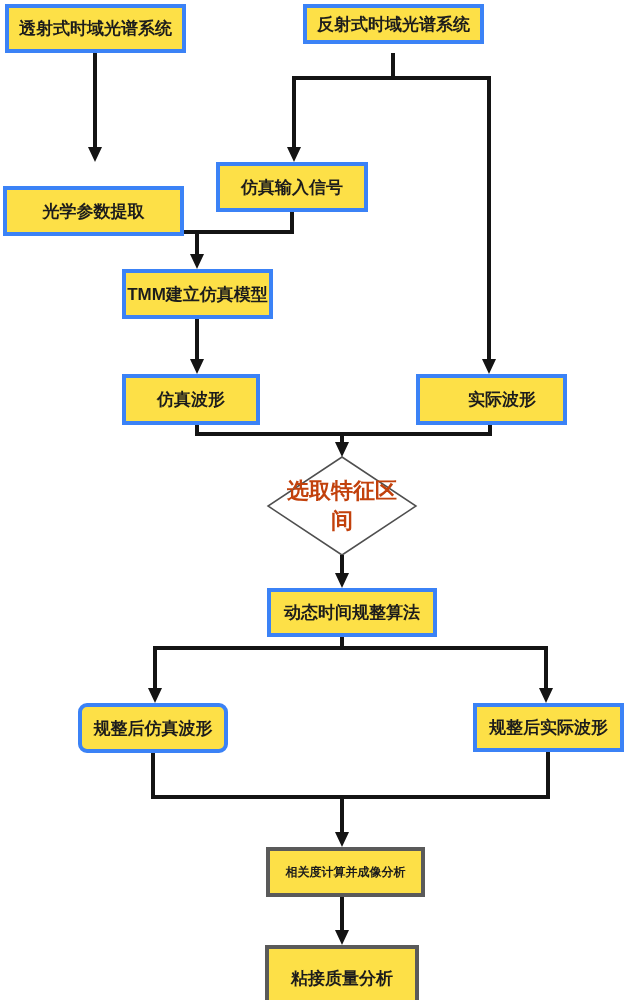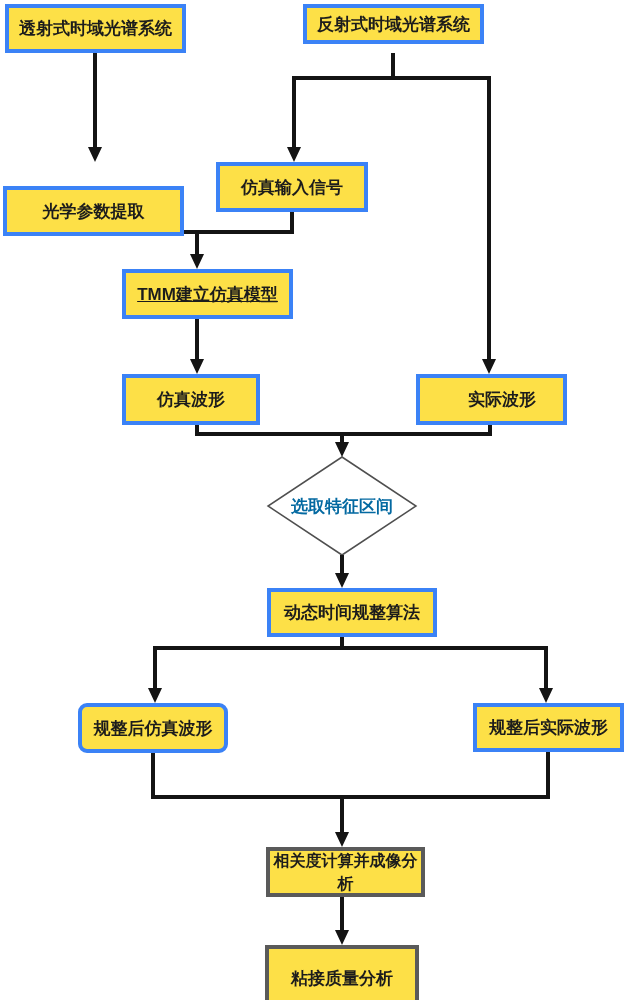--- a/index.html
+++ b/index.html
@@ -37,28 +37,28 @@
     line-height: 23px;
   }
   .node.light-border { border-color: #5a5a5a; }
   .diamond-label {
     position: absolute;
     box-sizing: border-box;
     display: flex;
     align-items: center;
     justify-content: center;
     text-align: center;
-    font-size: 17px;
+    font-size: 22px;
     font-weight: bold;
-    color: #0369a1;
+    color: #c2410c;
     background: transparent;
     border: none;
   }
   .wrap-box {
-    font-size: 16px;
+    font-size: 12px;
     padding: 0 2px;
     line-height: 23px;
   }
 </style>
 </head>
 <body>
 
 <div class="canvas">
 
   <svg class="connectors" viewBox="0 0 629 1000" xmlns="http://www.w3.org/2000/svg">
@@ -108,21 +108,21 @@
   </svg>
 
   <div class="node" style="left:5px; top:4px; width:181px; height:49px;">透射式时域光谱系统</div>
 
   <div class="node" style="left:303px; top:4px; width:181px; height:40px;">反射式时域光谱系统</div>
 
   <div class="node" style="left:3px; top:162px; width:181px; height:50px;margin-top:24px;">光学参数提取</div>
 
   <div class="node" style="left:216px; top:162px; width:152px; height:50px;">仿真输入信号</div>
 
-  <div class="node" style="left:122px; top:269px; width:171px; height:50px;text-decoration:underline;">TMM建立仿真模型</div>
+  <div class="node" style="left:122px; top:269px; width:151px; height:50px;">TMM建立仿真模型</div>
 
   <div class="node" style="left:122px; top:374px; width:138px; height:51px;">仿真波形</div>
 
   <div class="node" style="left:416px; top:374px; width:151px; height:51px;padding-left:21px;">实际波形</div>
 
   <div class="diamond-label" style="left:282px; top:494px; width:120px; height:24px;">选取特征区间</div>
 
   <div class="node" style="left:267px; top:588px; width:170px; height:49px;">动态时间规整算法</div>
 
   <div class="node" style="left:78px; top:703px; width:150px; height:50px;border-radius:9px;">规整后仿真波形</div>

